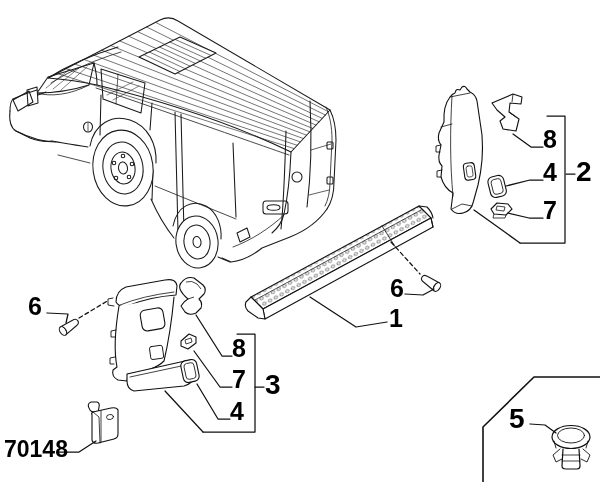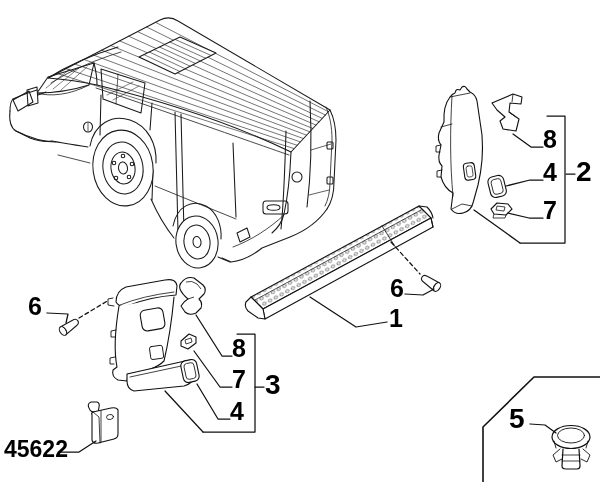--- a/index.html
+++ b/index.html
@@ -267,14 +267,14 @@
   <div class="callout c28" style="left:265px;top:371px;">3</div>
   <div class="callout c25" style="left:543px;top:160px;">4</div>
   <div class="callout c25" style="left:543px;top:198px;">7</div>
   <div class="callout c25" style="left:543px;top:127px;">8</div>
   <div class="callout c25" style="left:232px;top:336px;">8</div>
   <div class="callout c25" style="left:232px;top:367px;">7</div>
   <div class="callout c25" style="left:230px;top:399px;">4</div>
   <div class="callout c25" style="left:390px;top:276px;">6</div>
   <div class="callout c25" style="left:28px;top:294px;">6</div>
   <div class="callout c28" style="left:509px;top:405px;">5</div>
-  <div class="code" style="left:4px;top:438px;">45622</div>
+  <div class="code" style="left:4px;top:438px;">70148</div>
 </div>
 
 </body></html>

